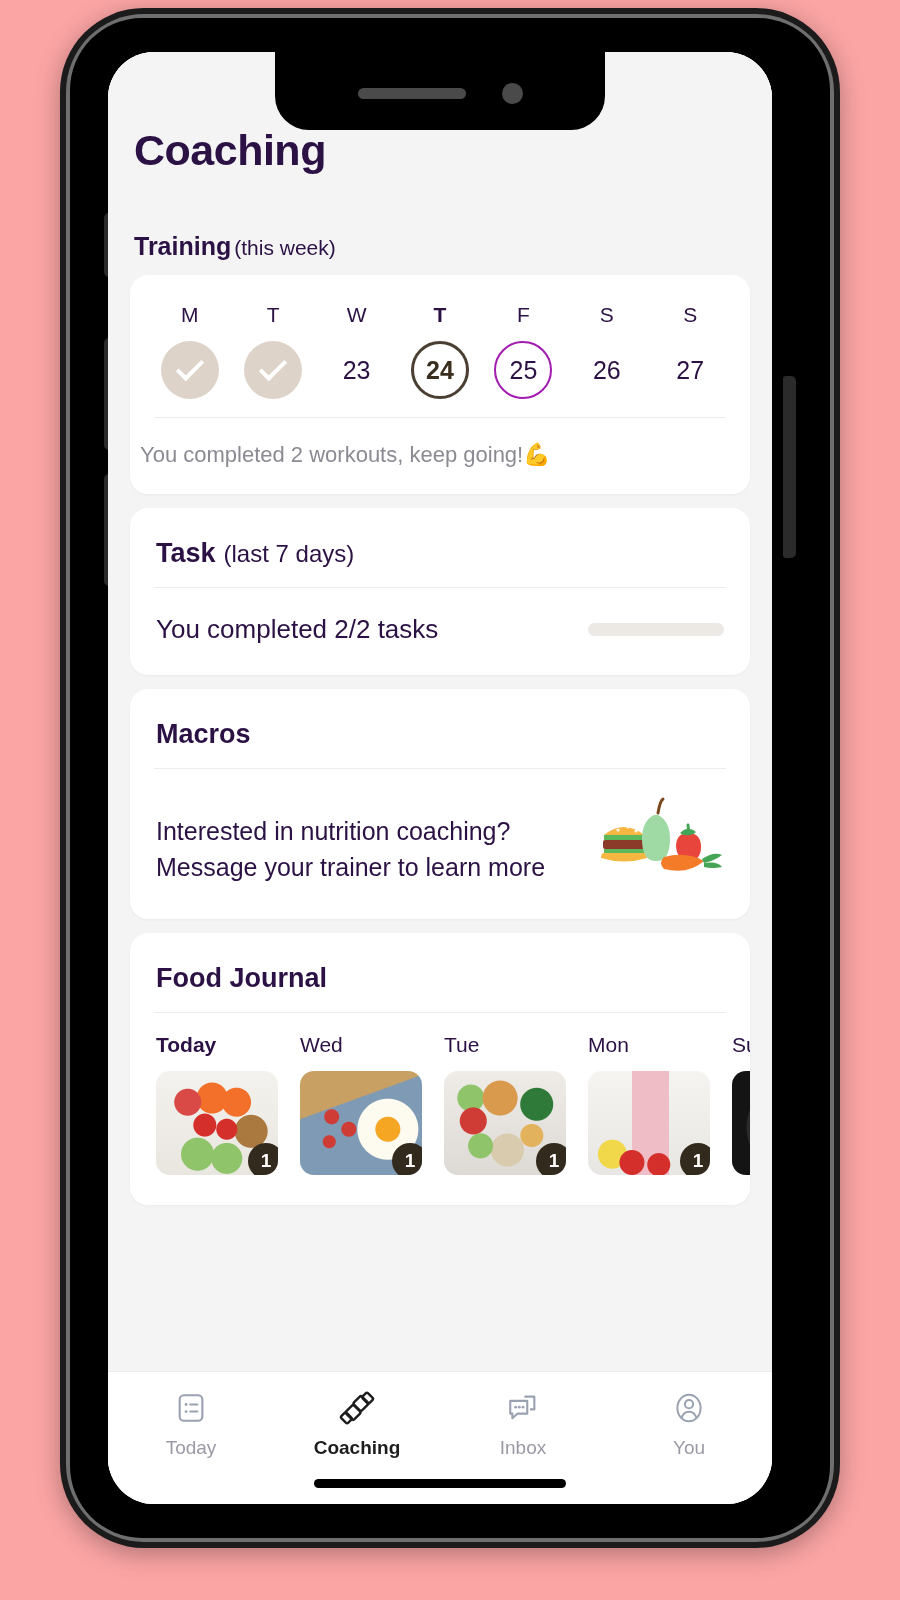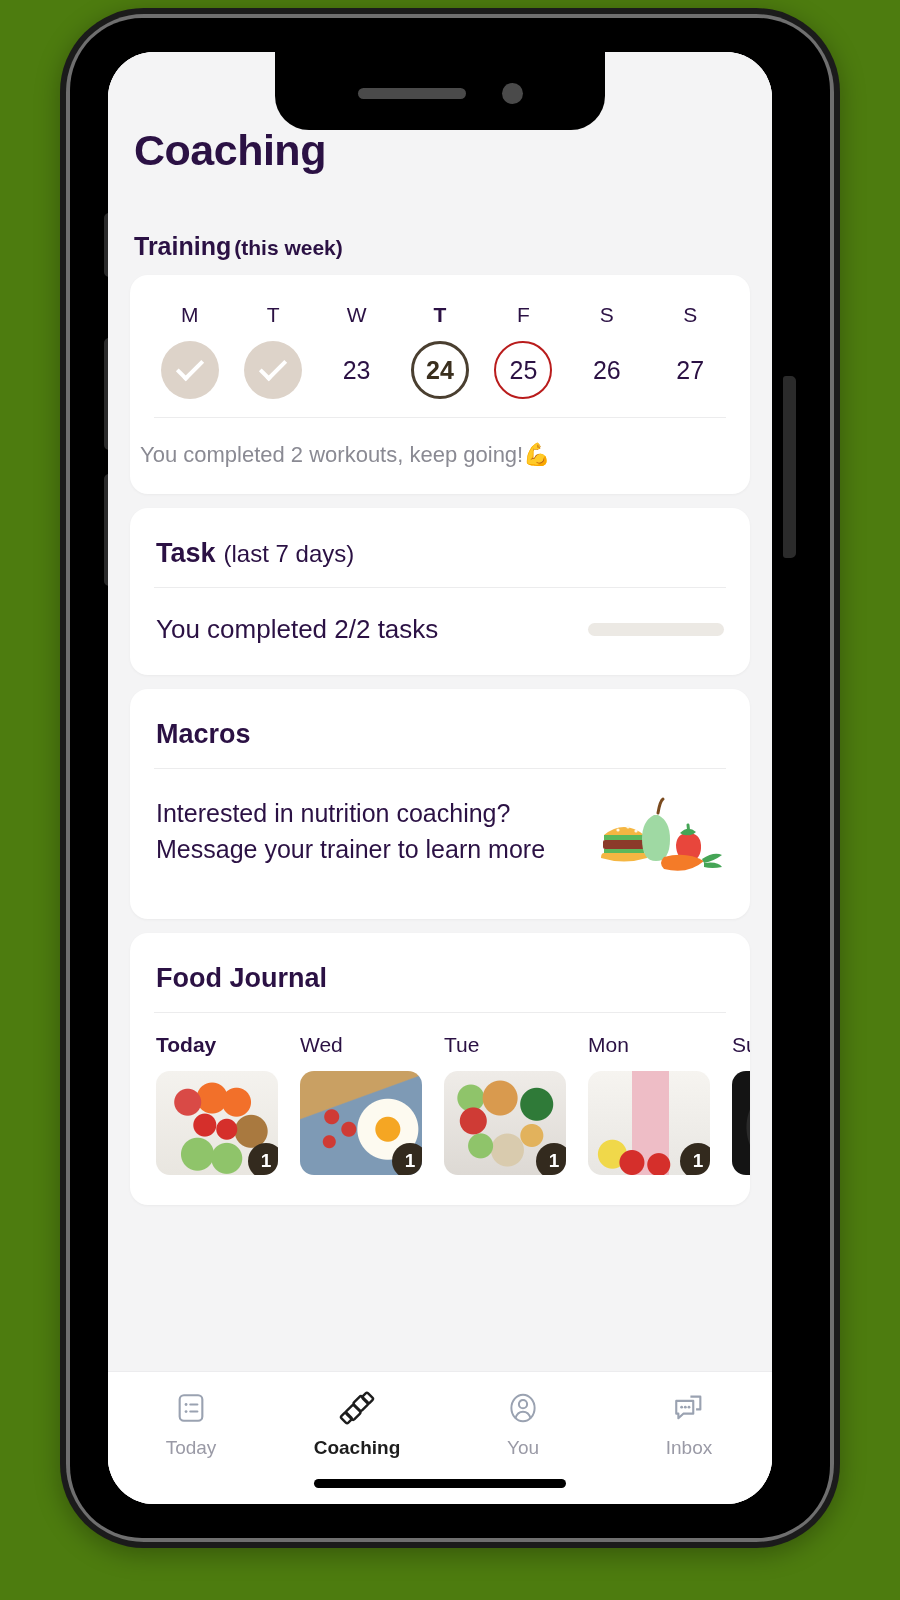--- a/index.html
+++ b/index.html
@@ -4,21 +4,21 @@
 <style>
   * { box-sizing: border-box; margin: 0; padding: 0; }
   html, body {
     width: 900px; height: 1600px;
     background: #faf6f4;
     font-family: "Liberation Sans", sans-serif;
     overflow: hidden;
   }
 
   
-  #stage { position: relative; width: 900px; height: 1600px; background: #4d7c0f; }
+  #stage { position: relative; width: 900px; height: 1600px; background: #fca5a5; }
 
   .phone-outer {
     position: absolute; left: 60px; top: 8px;
     width: 780px; height: 1540px;
     background: #1b1b1b;
     border-radius: 84px;
     box-shadow: 0 6px 26px rgba(0,0,0,.30);
   }
   .phone-rim {
     position: absolute; left: 6px; top: 6px; right: 6px; bottom: 6px;
@@ -76,21 +76,21 @@
     letter-spacing: -.5px;
     padding: 74px 0 0 26px;
   }
 
   .section-head {
     padding: 32px 0 0 26px;
     color: #2b1144;
     display: flex; align-items: baseline; gap: 3px;
   }
   .section-head .strong { font-size: 25px; font-weight: bold; margin-top: 25px; }
-  .section-head .sub    { font-size: 21px; font-weight: bold; }
+  .section-head .sub    { font-size: 21px; font-weight: normal; }
 
   .card {
     background: #fff;
     margin: 14px 22px 0 22px;
     border-radius: 18px;
     box-shadow: 0 1px 3px rgba(0,0,0,.045);
   }
 
   
   .week {
@@ -99,21 +99,21 @@
   }
   .day { display: flex; flex-direction: column; align-items: center; width: 68px; }
   .day-letter { font-size: 21px; color: #2b1144; margin-bottom: 14px; }
   .day-letter.today { font-weight: bold; color: #2b1144; }
   .day-mark {
     width: 58px; height: 58px; border-radius: 50%;
     display: flex; align-items: center; justify-content: center;
     font-size: 25px; color: #2b1144;
   }
   .day-mark.done { background: #ddd3c9; }
-  .day-mark.ring { border: 2px solid #b91c1c; }
+  .day-mark.ring { border: 2px solid #a21caf; }
   .day-mark.ring.current { border: 3px solid #4a3f30; font-weight: bold; color: #3a2f1e; }
   .check {
     display: block; width: 26px; height: 14px;
     border-left: 4px solid #fff; border-bottom: 4px solid #fff;
     transform: rotate(-45deg); margin-top: -6px;
   }
   .divider { height: 1px; background: #ececed; margin: 0 24px; }
   .week-note {
     color: #8a8a93;
     font-size: 22px; padding: 24px 10px 26px 10px;
@@ -132,21 +132,21 @@
   }
   .task-label { font-size: 26px; color: #2b1144; }
   .progress-track {
     width: 136px; height: 13px; border-radius: 8px; background: #ece9e4;
     overflow: hidden;
   }
   .progress-fill { height: 100%; background: #332a1e; border-radius: 8px; }
 
   
   .macros-body {
-    display: flex; align-items: flex-start; justify-content: space-between;
+    display: flex; align-items: flex-end; justify-content: space-between;
     padding: 26px 26px 34px 26px; gap: 14px;
   }
   .macros-copy { font-size: 25px; line-height: 1.45; color: #2b1144; }
   .macros-art { flex: 0 0 auto; }
 
   
   .fj-strip {
     display: flex; gap: 22px;
     padding: 20px 0 30px 26px;
     overflow: hidden;
@@ -358,39 +358,39 @@
                   <rect x="2.4" y="15.4" width="5" height="6.4" rx="1.2" transform="rotate(-45 4.9 18.6)"></rect>
                   <rect x="5.6" y="11.2" width="7.6" height="7.6" rx="1.3" transform="rotate(-45 9.4 15)"></rect>
                   <rect x="10.8" y="5.2" width="7.6" height="7.6" rx="1.3" transform="rotate(-45 14.6 9)"></rect>
                   <rect x="16.6" y="2.2" width="5" height="6.4" rx="1.2" transform="rotate(-45 19.1 5.4)"></rect>
                 </svg>
               </div>
               <div class="tab-label">Coaching</div>
             </div>
             <div class="tab">
               <div class="tab-icon">
-                <svg width="34" height="34" viewBox="0 0 24 24" fill="none" stroke="#9aa2b1" stroke-width="1.4">
-                  <ellipse cx="12" cy="12" rx="8.2" ry="9.4"></ellipse>
-                  <circle cx="12" cy="9.3" r="2.9"></circle>
-                  <path d="M6.6 19.4c1-3.2 3.1-4.7 5.4-4.7s4.4 1.5 5.4 4.7"></path>
-                </svg>
-              </div>
-              <div class="tab-label">You</div>
-            </div>
-            <div class="tab">
-              <div class="tab-icon">
                 <svg width="34" height="34" viewBox="0 0 24 24" fill="none" stroke="#9aa2b1" stroke-width="1.5" stroke-linejoin="round">
                   <path d="M13 4h7v9h-3"></path>
                   <path d="M3 7h12v9H8l-3.5 3.2V16H3z"></path>
                   <circle cx="6.8" cy="11.4" r="1" fill="#9aa2b1" stroke="none"></circle>
                   <circle cx="9.4" cy="11.4" r="1" fill="#9aa2b1" stroke="none"></circle>
                   <circle cx="12" cy="11.4" r="1" fill="#9aa2b1" stroke="none"></circle>
                 </svg>
               </div>
               <div class="tab-label">Inbox</div>
+            </div>
+            <div class="tab">
+              <div class="tab-icon">
+                <svg width="34" height="34" viewBox="0 0 24 24" fill="none" stroke="#9aa2b1" stroke-width="1.4">
+                  <ellipse cx="12" cy="12" rx="8.2" ry="9.4"></ellipse>
+                  <circle cx="12" cy="9.3" r="2.9"></circle>
+                  <path d="M6.6 19.4c1-3.2 3.1-4.7 5.4-4.7s4.4 1.5 5.4 4.7"></path>
+                </svg>
+              </div>
+              <div class="tab-label">You</div>
             </div>
           </div>
         <div class="home-bar-wrap">
           <div class="home-bar"></div>
         </div>
       </div>
     </div>
   </div>
 </div>
 

